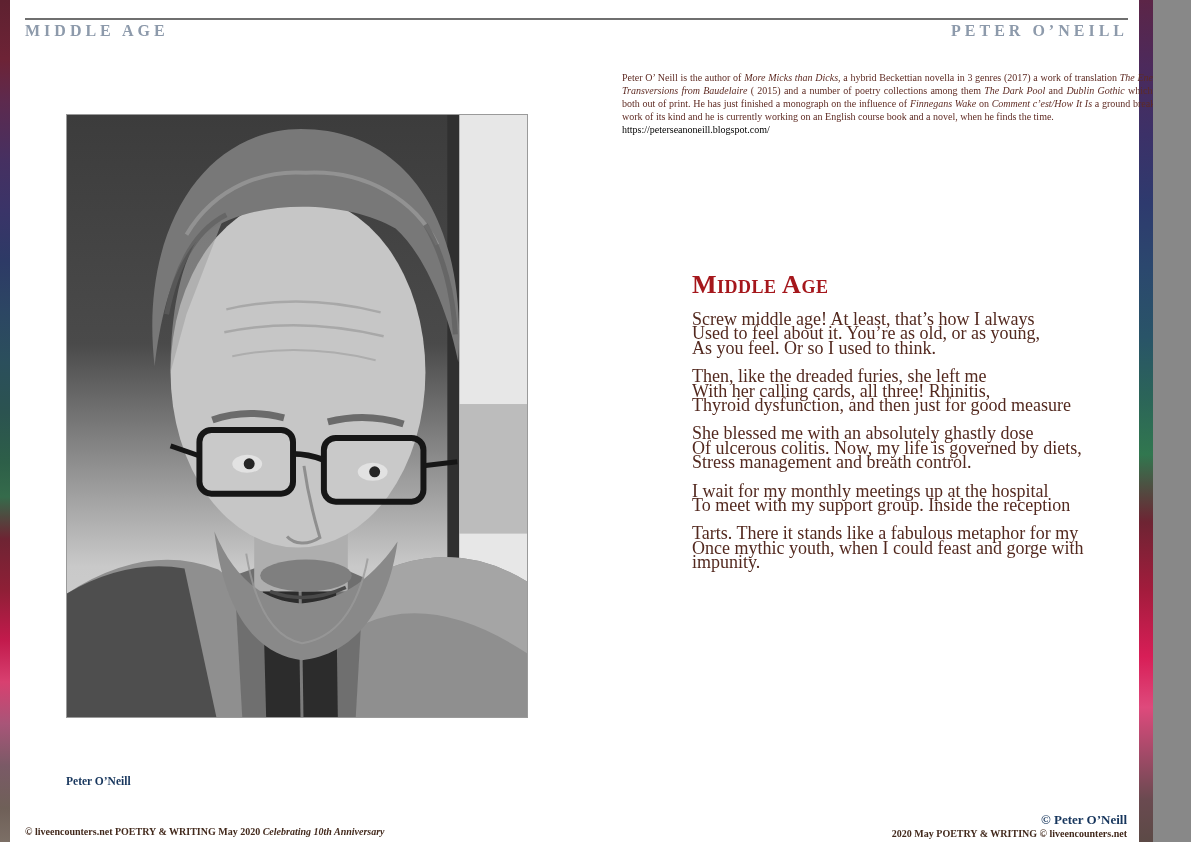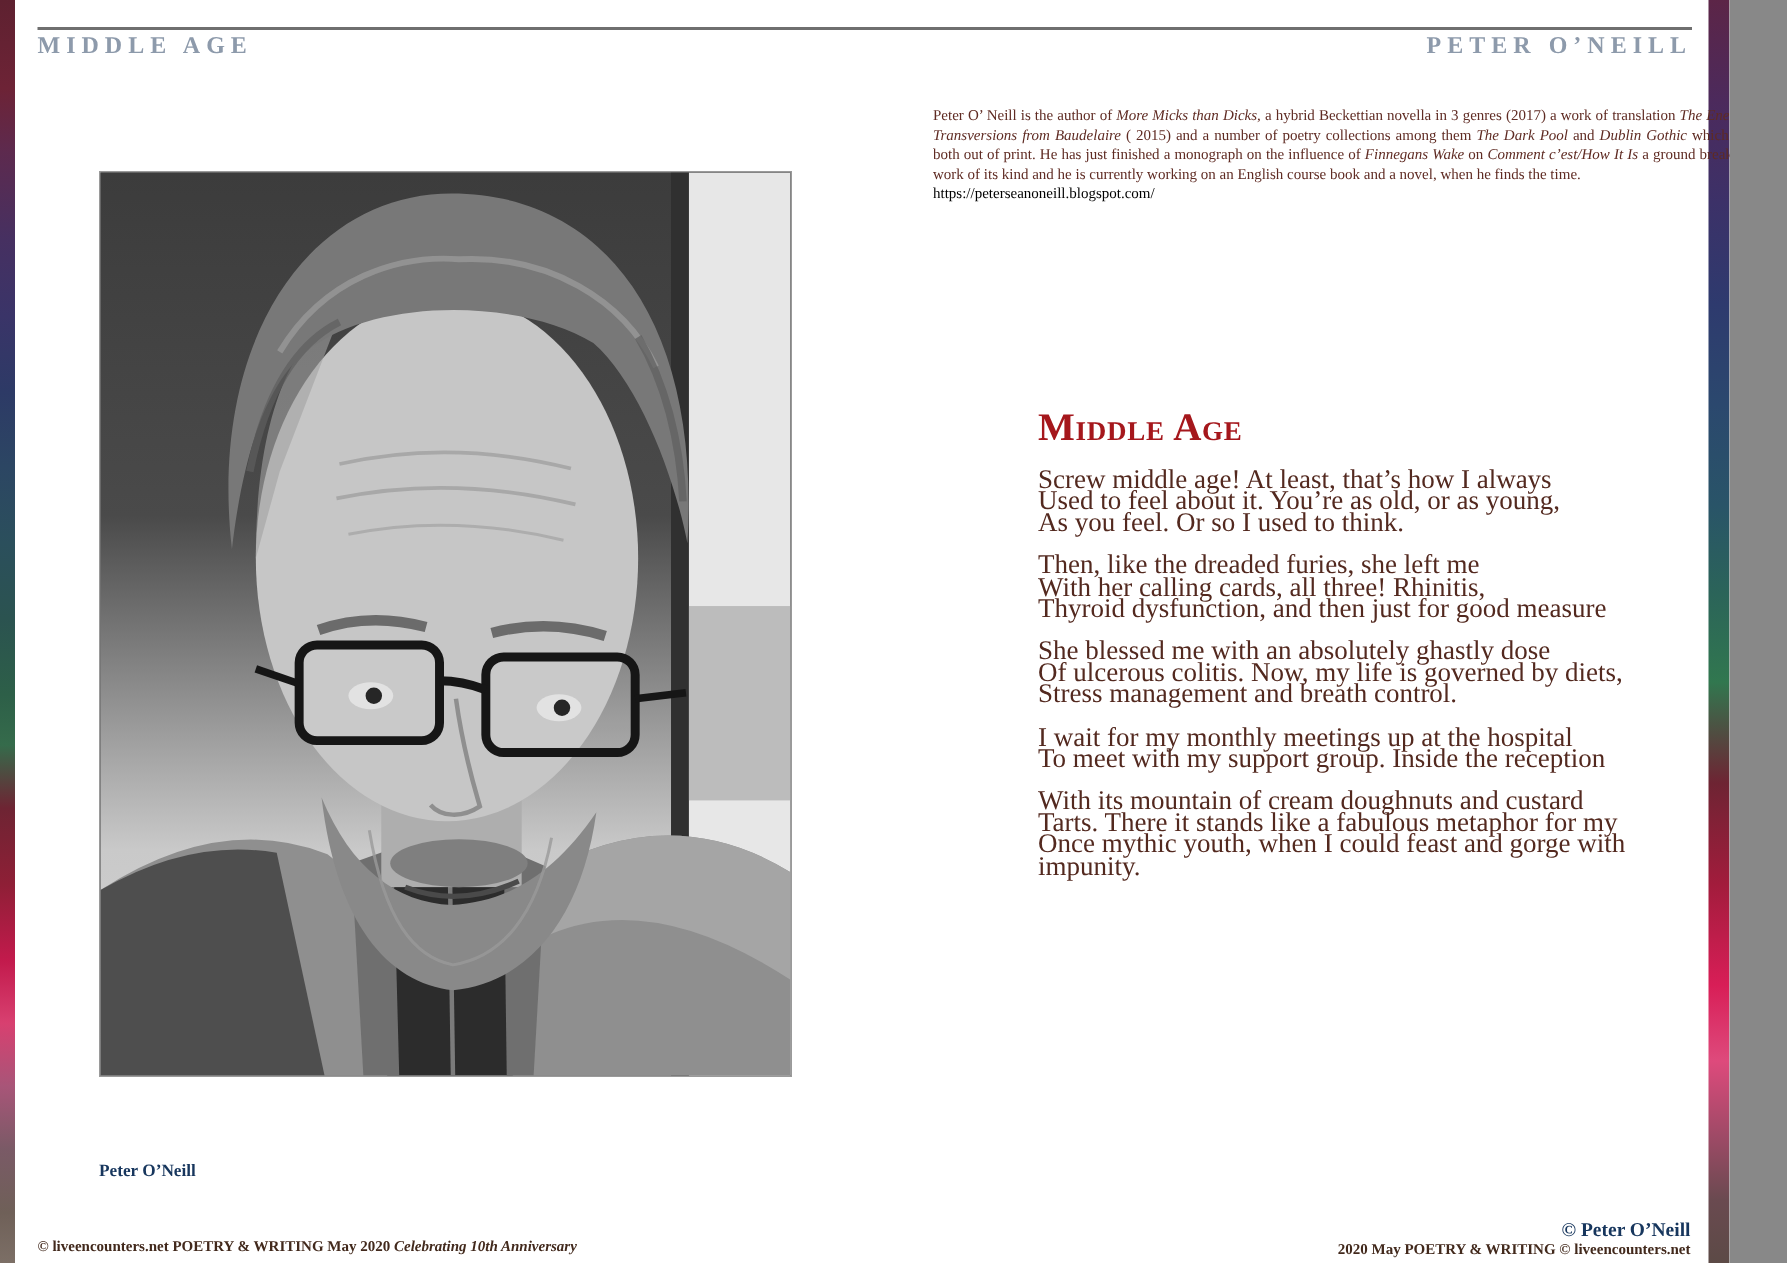--- a/index.html
+++ b/index.html
@@ -187,21 +187,20 @@
         <div class="stanza">
           <div>She blessed me with an absolutely ghastly dose</div>
           <div>Of ulcerous colitis. Now, my life is governed by diets,</div>
           <div>Stress management and breath control.</div>
         </div>
         <div class="stanza">
           <div>I wait for my monthly meetings up at the hospital</div>
           <div>To meet with my support group. Inside the reception</div>
         </div>
         <div class="stanza">
-          <div>With its mountain of cream doughnuts and custard</div>
           <div>Tarts. There it stands like a fabulous metaphor for my</div>
           <div>Once mythic youth, when I could feast and gorge with impunity.</div>
         </div>
       </div>
   </div>
 
   <div class="footer-left">
     <span>© liveencounters.net POETRY &amp; WRITING May 2020 </span><span class="it">Celebrating 10th Anniversary</span>
   </div>
 

